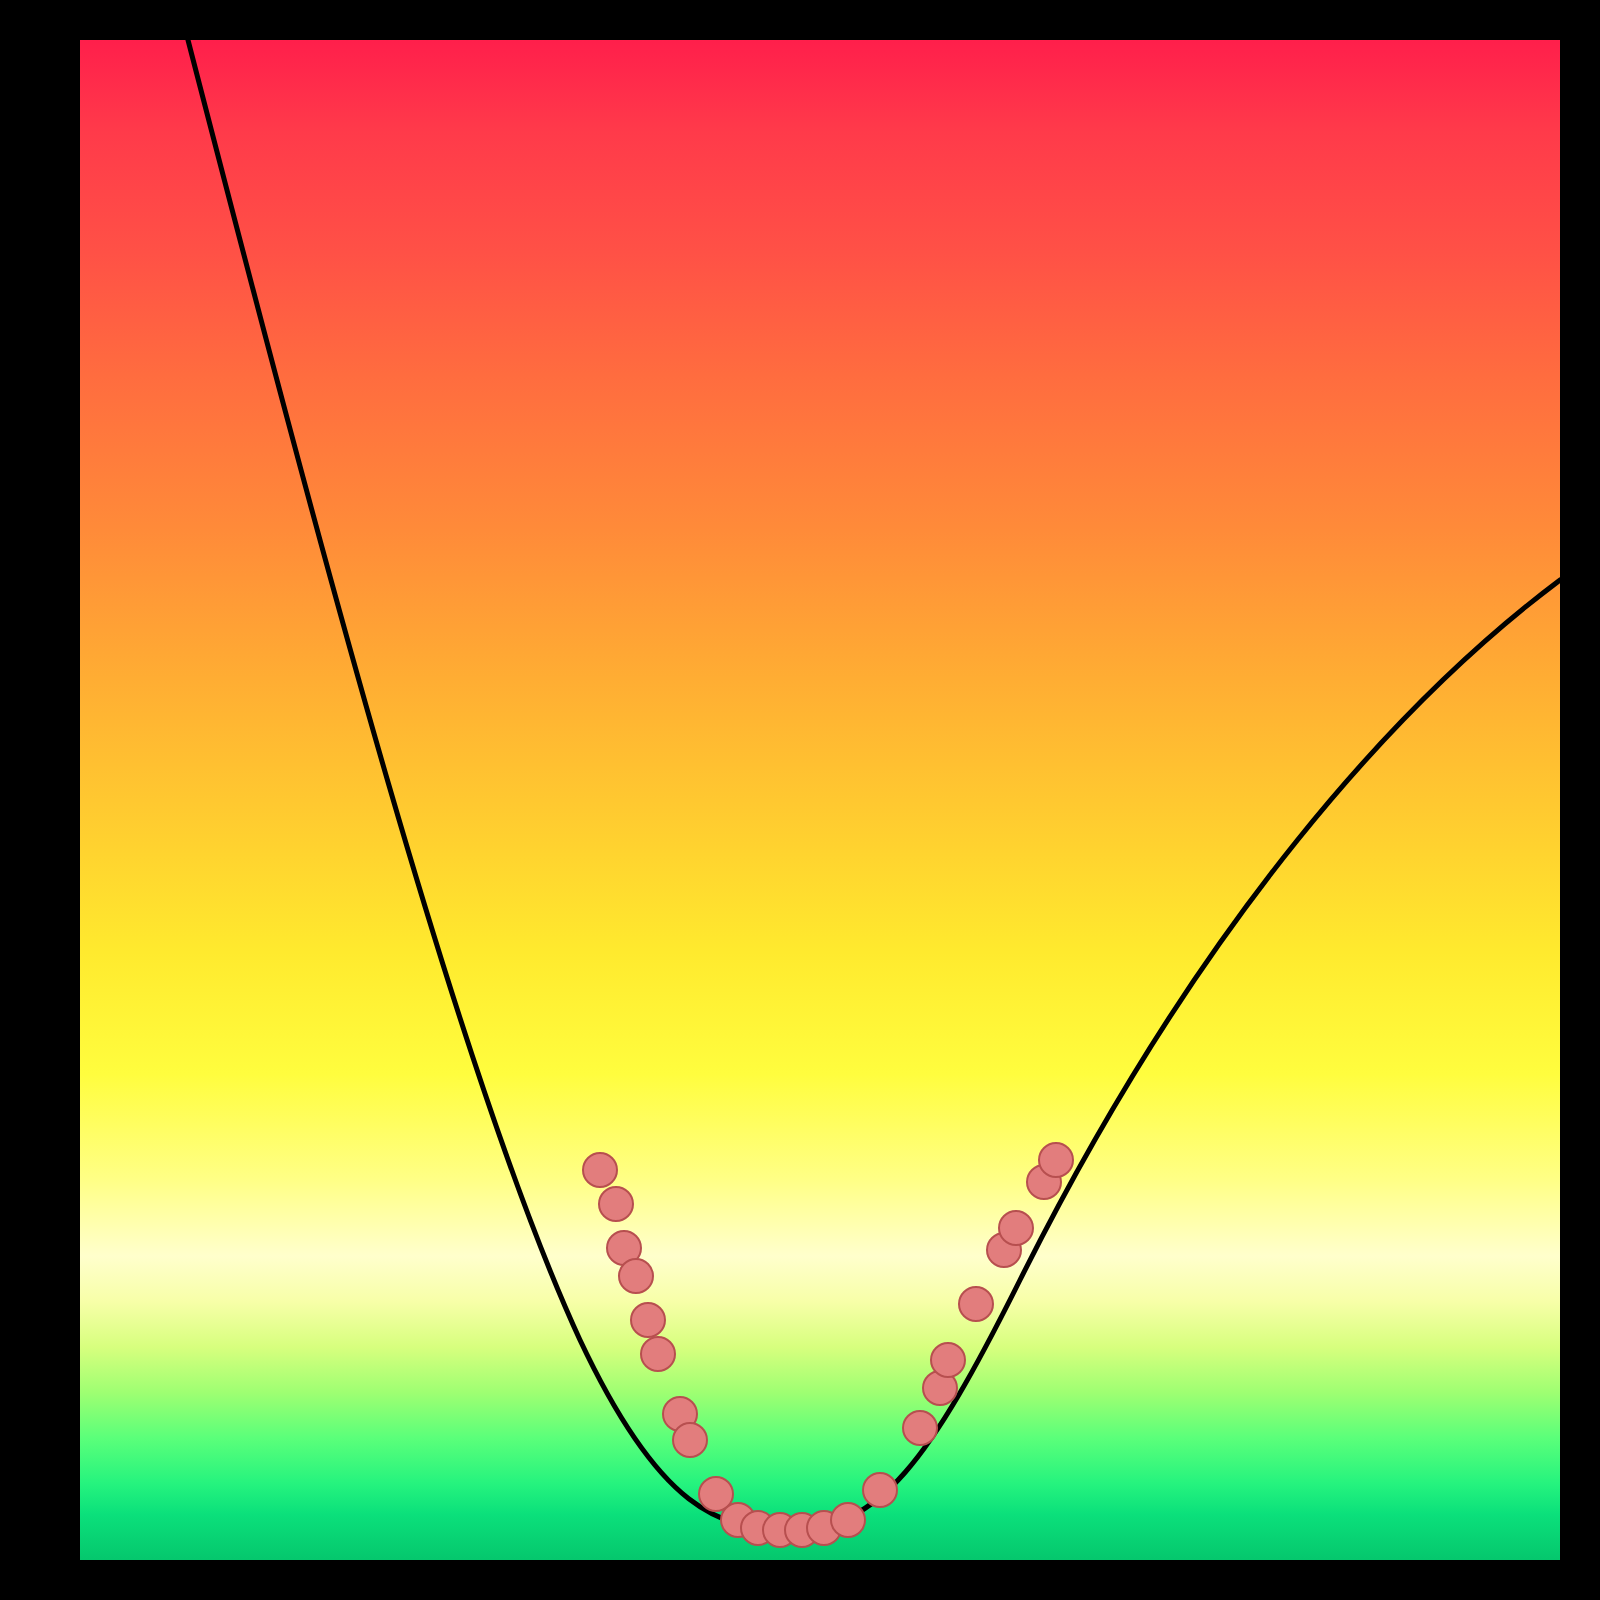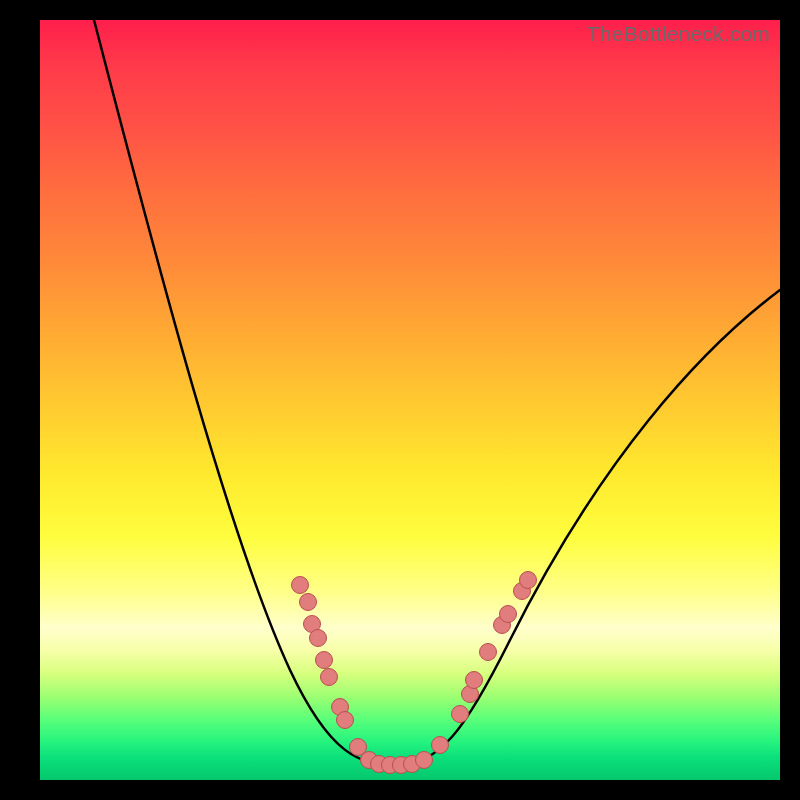--- a/index.html
+++ b/index.html
@@ -64,21 +64,20 @@
     height: 760px;
   }
 </style>
 </head>
 <body>
 
 <div class="frame">
 
   <div class="plot">
 
-    <div class="watermark">TheBottleneck.com</div>
 
     <svg class="curve" viewBox="0 0 740 760" preserveAspectRatio="none">
       <path fill="none" stroke="#000" stroke-width="2.5" stroke-linecap="round" stroke-linejoin="round" d="M 54 0 C 120 255, 190 520, 250 650 C 290 735, 320 745, 355 745 C 400 745, 425 710, 470 620 C 560 440, 660 330, 740 270"></path>
       <g id="dots">
           <circle cx="260" cy="565" r="8.5" fill="#e27d7d" stroke="#b74f4f" stroke-width="1"></circle>
           <circle cx="268" cy="582" r="8.5" fill="#e27d7d" stroke="#b74f4f" stroke-width="1"></circle>
           <circle cx="272" cy="604" r="8.5" fill="#e27d7d" stroke="#b74f4f" stroke-width="1"></circle>
           <circle cx="278" cy="618" r="8.5" fill="#e27d7d" stroke="#b74f4f" stroke-width="1"></circle>
           <circle cx="284" cy="640" r="8.5" fill="#e27d7d" stroke="#b74f4f" stroke-width="1"></circle>
           <circle cx="289" cy="657" r="8.5" fill="#e27d7d" stroke="#b74f4f" stroke-width="1"></circle>

